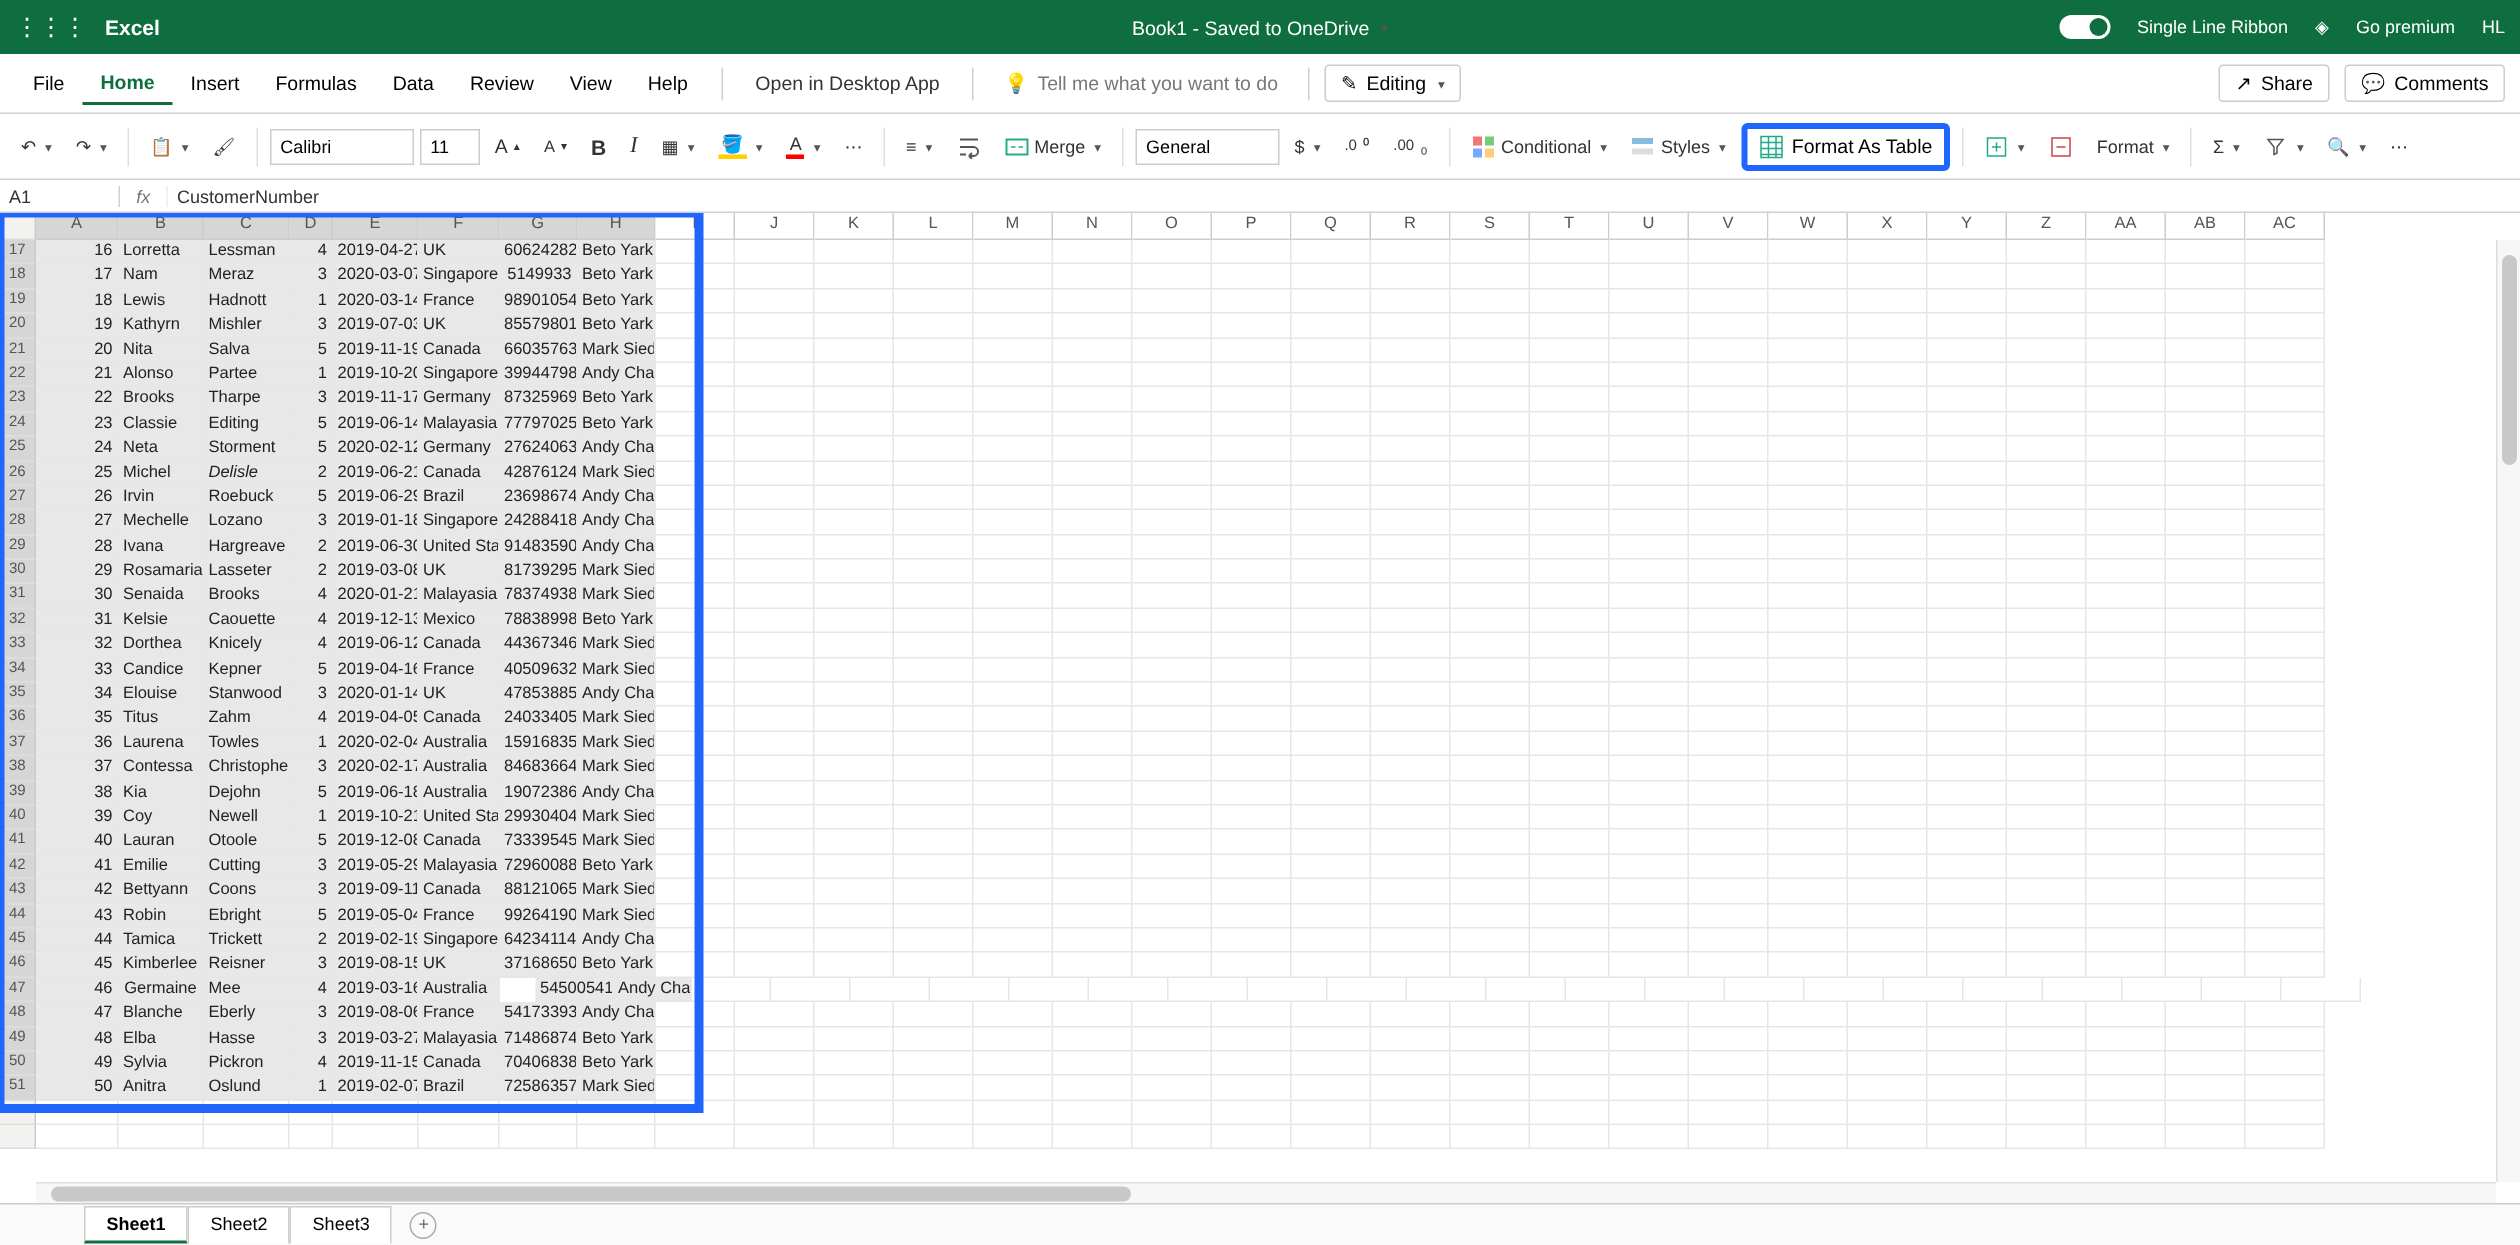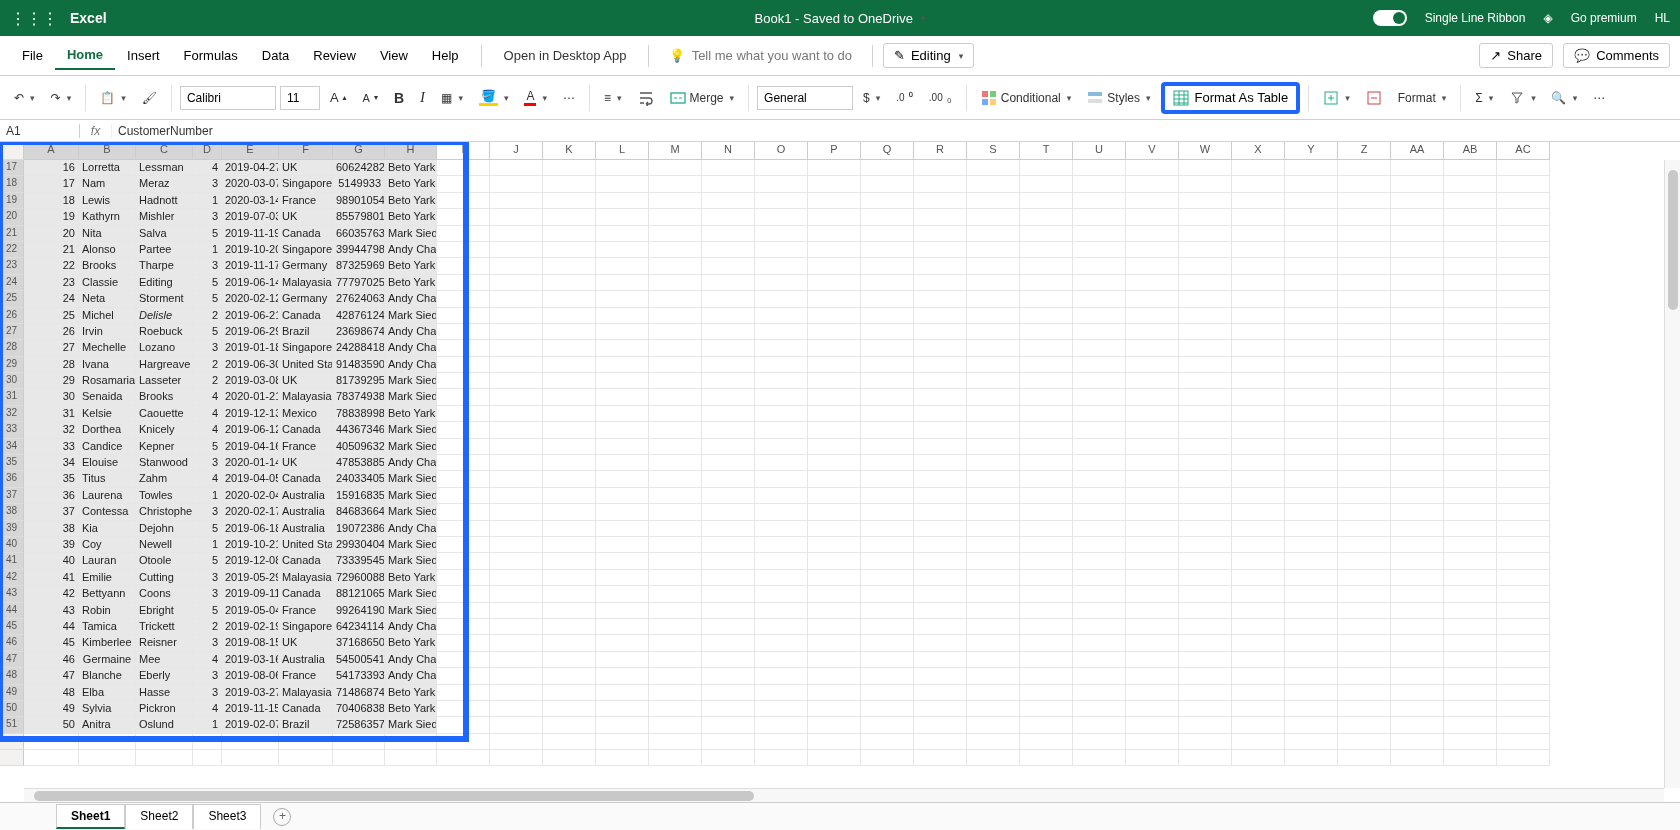--- a/index.html
+++ b/index.html
@@ -1219,21 +1219,21 @@
         <div class="cell" style="width: 53px;"></div>
       </div>
       <div class="row sel">
         <div class="rowhdr sel">47</div>
         <div class="cell sel r" style="width: 55px;">46</div>
         <div class="cell sel" style="width: 57px; text-align: center;">Germaine</div>
         <div class="cell sel" style="width: 57px;">Mee</div>
         <div class="cell sel r" style="width: 29px;">4</div>
         <div class="cell sel" style="width: 57px;">2019-03-16</div>
         <div class="cell sel" style="width: 54px;">Australia</div>
-        <div class="cell sel r" style="width: 52px;">54500541</div>
+        <div class="cell sel r" style="width: 52px; margin-left: 24px;">54500541</div>
         <div class="cell sel" style="width: 52px;">Andy Charman</div>
         <div class="cell" style="width: 53px;"></div>
         <div class="cell" style="width: 53px;"></div>
         <div class="cell" style="width: 53px;"></div>
         <div class="cell" style="width: 53px;"></div>
         <div class="cell" style="width: 53px;"></div>
         <div class="cell" style="width: 53px;"></div>
         <div class="cell" style="width: 53px;"></div>
         <div class="cell" style="width: 53px;"></div>
         <div class="cell" style="width: 53px;"></div>

